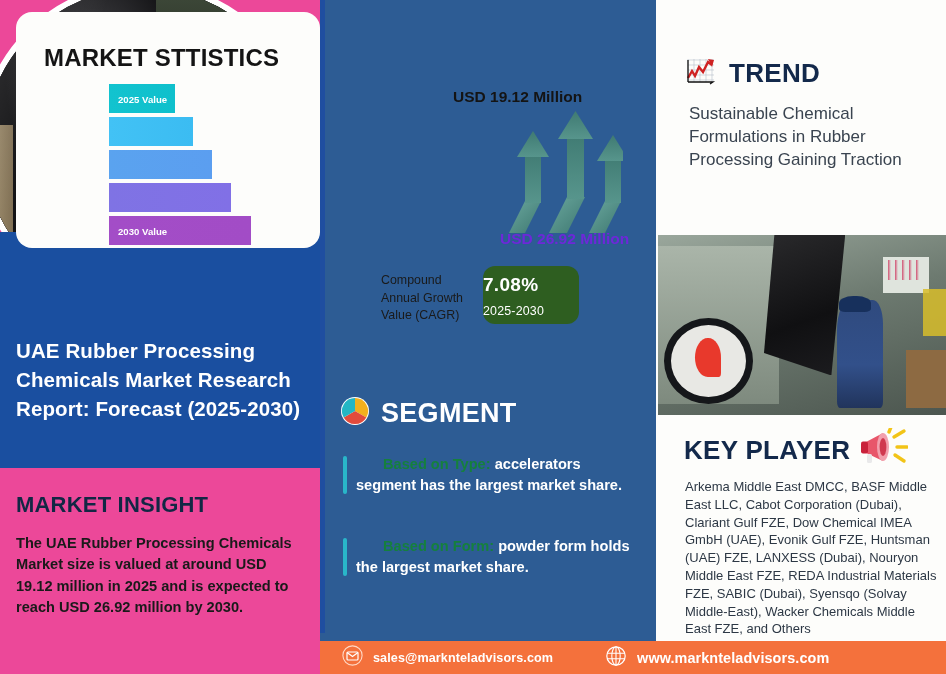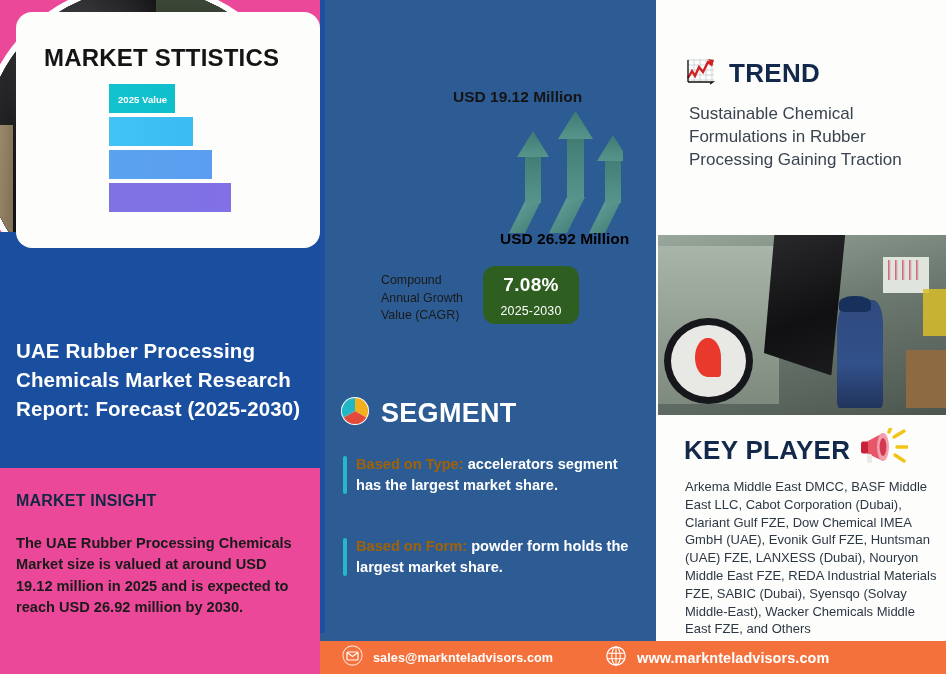--- a/index.html
+++ b/index.html
@@ -57,21 +57,21 @@
     position:absolute; left:0; top:232px; width:320px; height:236px;
     background:#1a4fa0;
   }
   .left-title {
     position:absolute; left:16px; top:336px; width:292px;
     color:#ffffff; font-size:20.5px; font-weight:bold; line-height:1.42;
     letter-spacing:.1px; z-index:5;
   }
   .left-insight-h {
     position:absolute; left:16px; top:492px; width:290px;
-    color:#122744; font-size:16px; font-weight:bold; letter-spacing:.2px;
+    color:#122744; font-size:22px; font-weight:bold; letter-spacing:.2px;
   }
   .left-insight-b {
     position:absolute; left:16px; top:533px; width:290px;
     color:#1a1a1a; font-size:14.6px; font-weight:bold; line-height:1.47;
   }
 
   
   .mid-col { position:absolute; left:320px; top:0; width:336px; height:674px; background:#2d5c94; }
   .mid-accent-l { position:absolute; left:0; top:0; width:5px; height:674px; background:#1f4ea0; }
 
@@ -93,47 +93,47 @@
   .b2 { width:84px;  background:linear-gradient(90deg,#42c2f5,#3bbcf2); }
   .b3 { width:103px; background:linear-gradient(90deg,#5aa3ef,#5b9ef0); }
   .b4 { width:122px; background:linear-gradient(90deg,#7f73e4,#8170e6); }
   .b5 { width:142px; background:linear-gradient(90deg,#a34dc7,#a24cc6); }
 
   .val-top {
     position:absolute; left:453px; top:88px; color:#141414;
     font-size:15.5px; font-weight:bold;
   }
   .val-bot {
-    position:absolute; left:500px; top:230px; color:#000000;
+    position:absolute; left:500px; top:230px; color:#6d28d9;
     font-size:15.5px; font-weight:bold;
   }
   .arrows { position:absolute; left:505px; top:105px; width:118px; height:130px; }
 
   .cagr-label {
     position:absolute; left:381px; top:272px; width:96px;
     color:#1a1a1a; font-size:12.4px; line-height:1.42;
   }
   .cagr-badge {
     position:absolute; left:483px; top:266px; width:96px; height:58px;
-    background:#2e5e20; border-radius:12px; text-align:center;
+    background:#2e5e20; border-radius:12px; text-align:left;
   }
   .cagr-pct { color:#ffffff; font-size:19px; font-weight:bold; margin-top:8px; letter-spacing:.3px; }
   .cagr-range { color:#ffffff; font-size:12.4px; margin-top:8px; letter-spacing:.2px; }
 
   .seg-head { position:absolute; left:340px; top:396px; display:flex; align-items:center; gap:11px; }
   .seg-title { color:#ffffff; font-size:27px; font-weight:bold; letter-spacing:.3px; }
   .seg-item { position:absolute; padding-left:13px; width:290px; }
   .seg-item::before {
     content:""; position:absolute; left:0; top:2px; bottom:2px; width:4px;
     background:#29b6c9; border-radius:2px;
   }
   .seg1 { left:343px; top:454px; }
   .seg2 { left:343px; top:536px; }
   .seg-txt { color:#ffffff; font-size:14.6px; font-weight:bold; line-height:1.43; }
-  .seg-txt b.k { color:#a16207; }
+  .seg-txt b.k { color:#15803d;margin-left:27px; }
 
   
   .right-col { position:absolute; left:656px; top:0; width:290px; height:674px; background:#fdfdfb; }
 
   .trend-head { position:absolute; left:30px; top:56px; display:flex; align-items:center; gap:9px; }
   .trend-title { color:#13294b; font-size:26px; font-weight:bold; letter-spacing:.3px; }
   .trend-body {
     position:absolute; left:33px; top:102px; width:248px;
     color:#3a4450; font-size:17px; line-height:1.36;
   }
@@ -213,20 +213,23 @@
     <div class="stat-title">MARKET STTISTICS</div>
   </div>
 
   <div class="bars">
     <div class="bar b1">
       <span>2025 Value</span>
     </div>
     <div class="bar b2"></div>
     <div class="bar b3"></div>
     <div class="bar b4"></div>
+    <div class="bar b5">
+      <span>2030 Value</span>
+    </div>
   </div>
 
   <div class="val-top">USD 19.12 Million</div>
   <div class="val-bot">USD 26.92 Million</div>
 
   <div class="arrows">
     <svg width="118" height="130" viewBox="0 0 118 130">
       <defs>
         <linearGradient id="agA" x1="0" y1="0" x2="0" y2="1">
           <stop offset="0" stop-color="#3f7a72"></stop>

